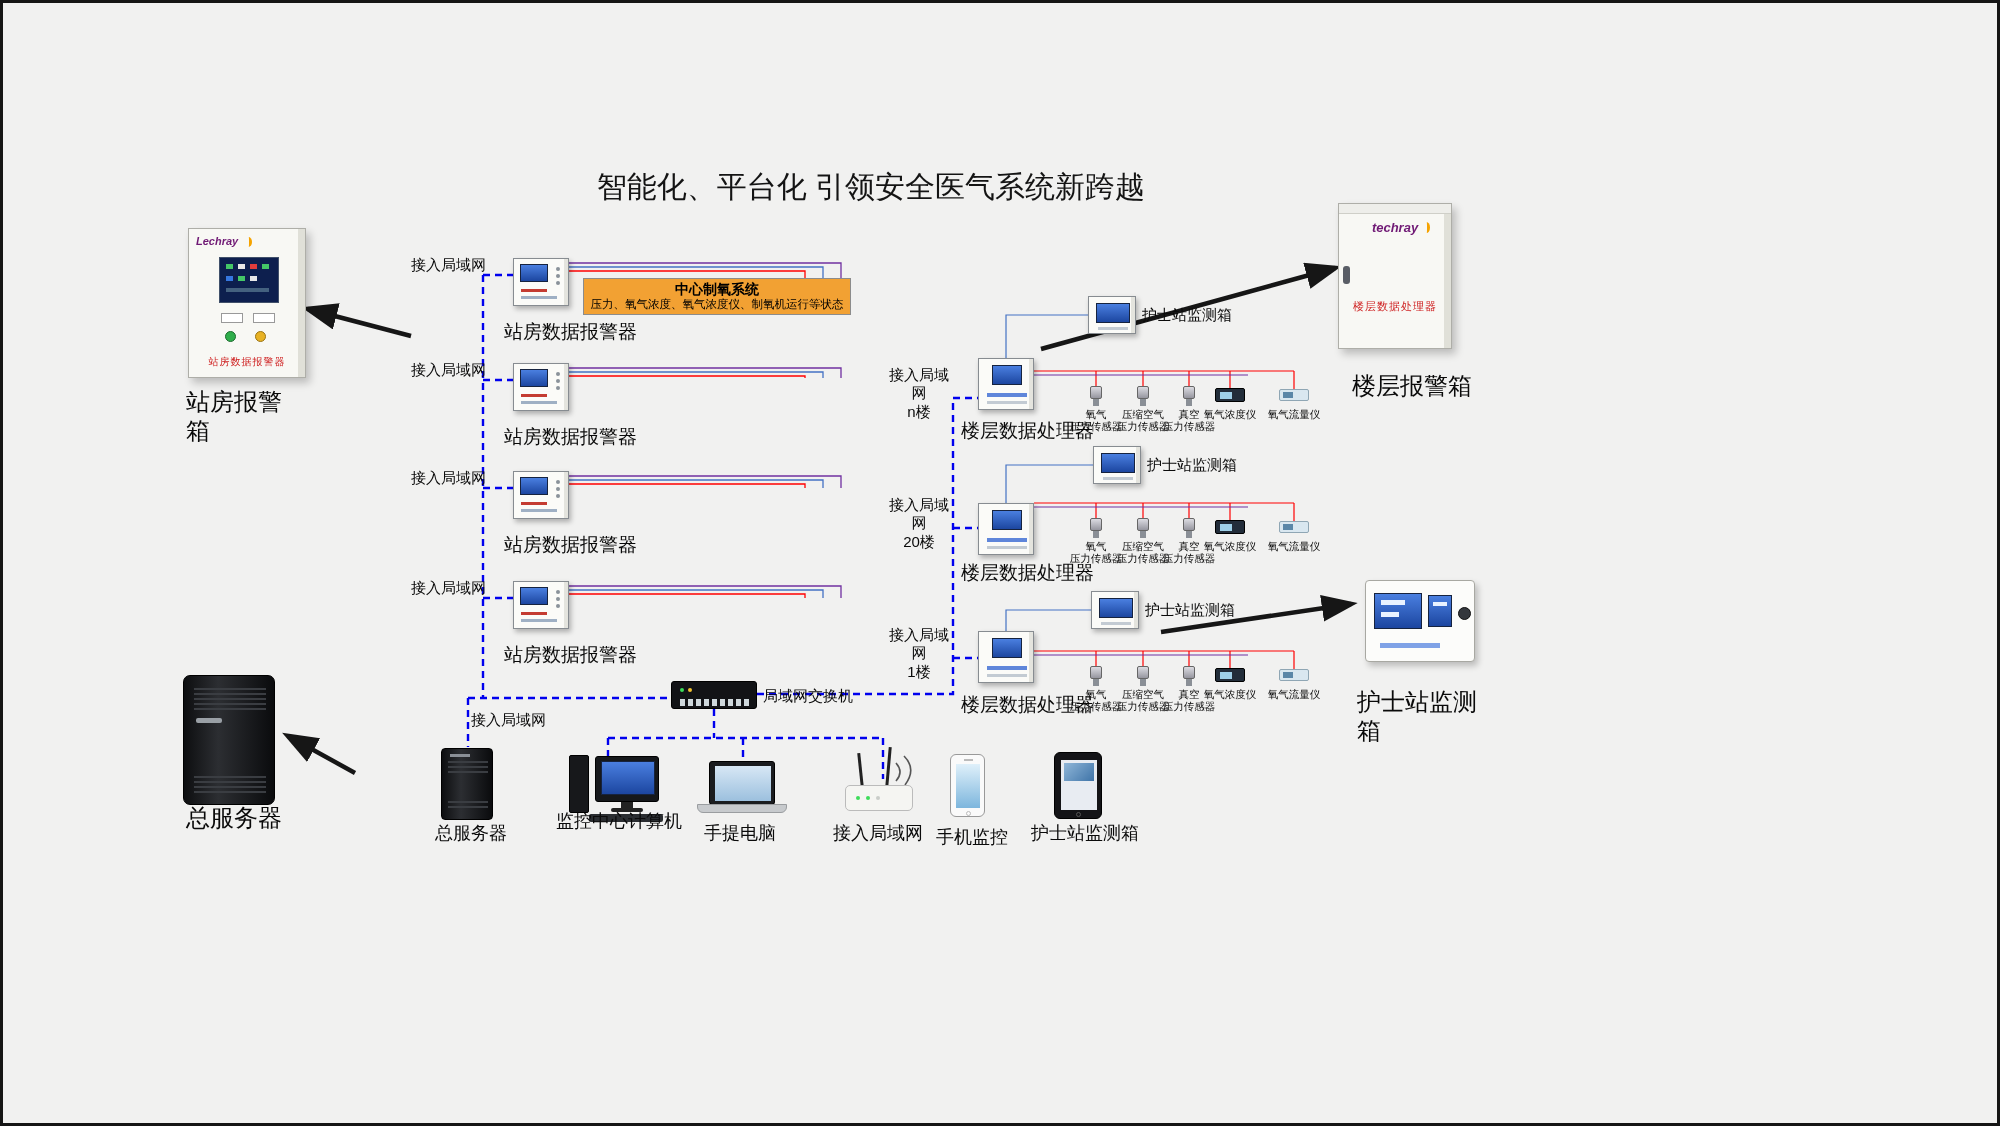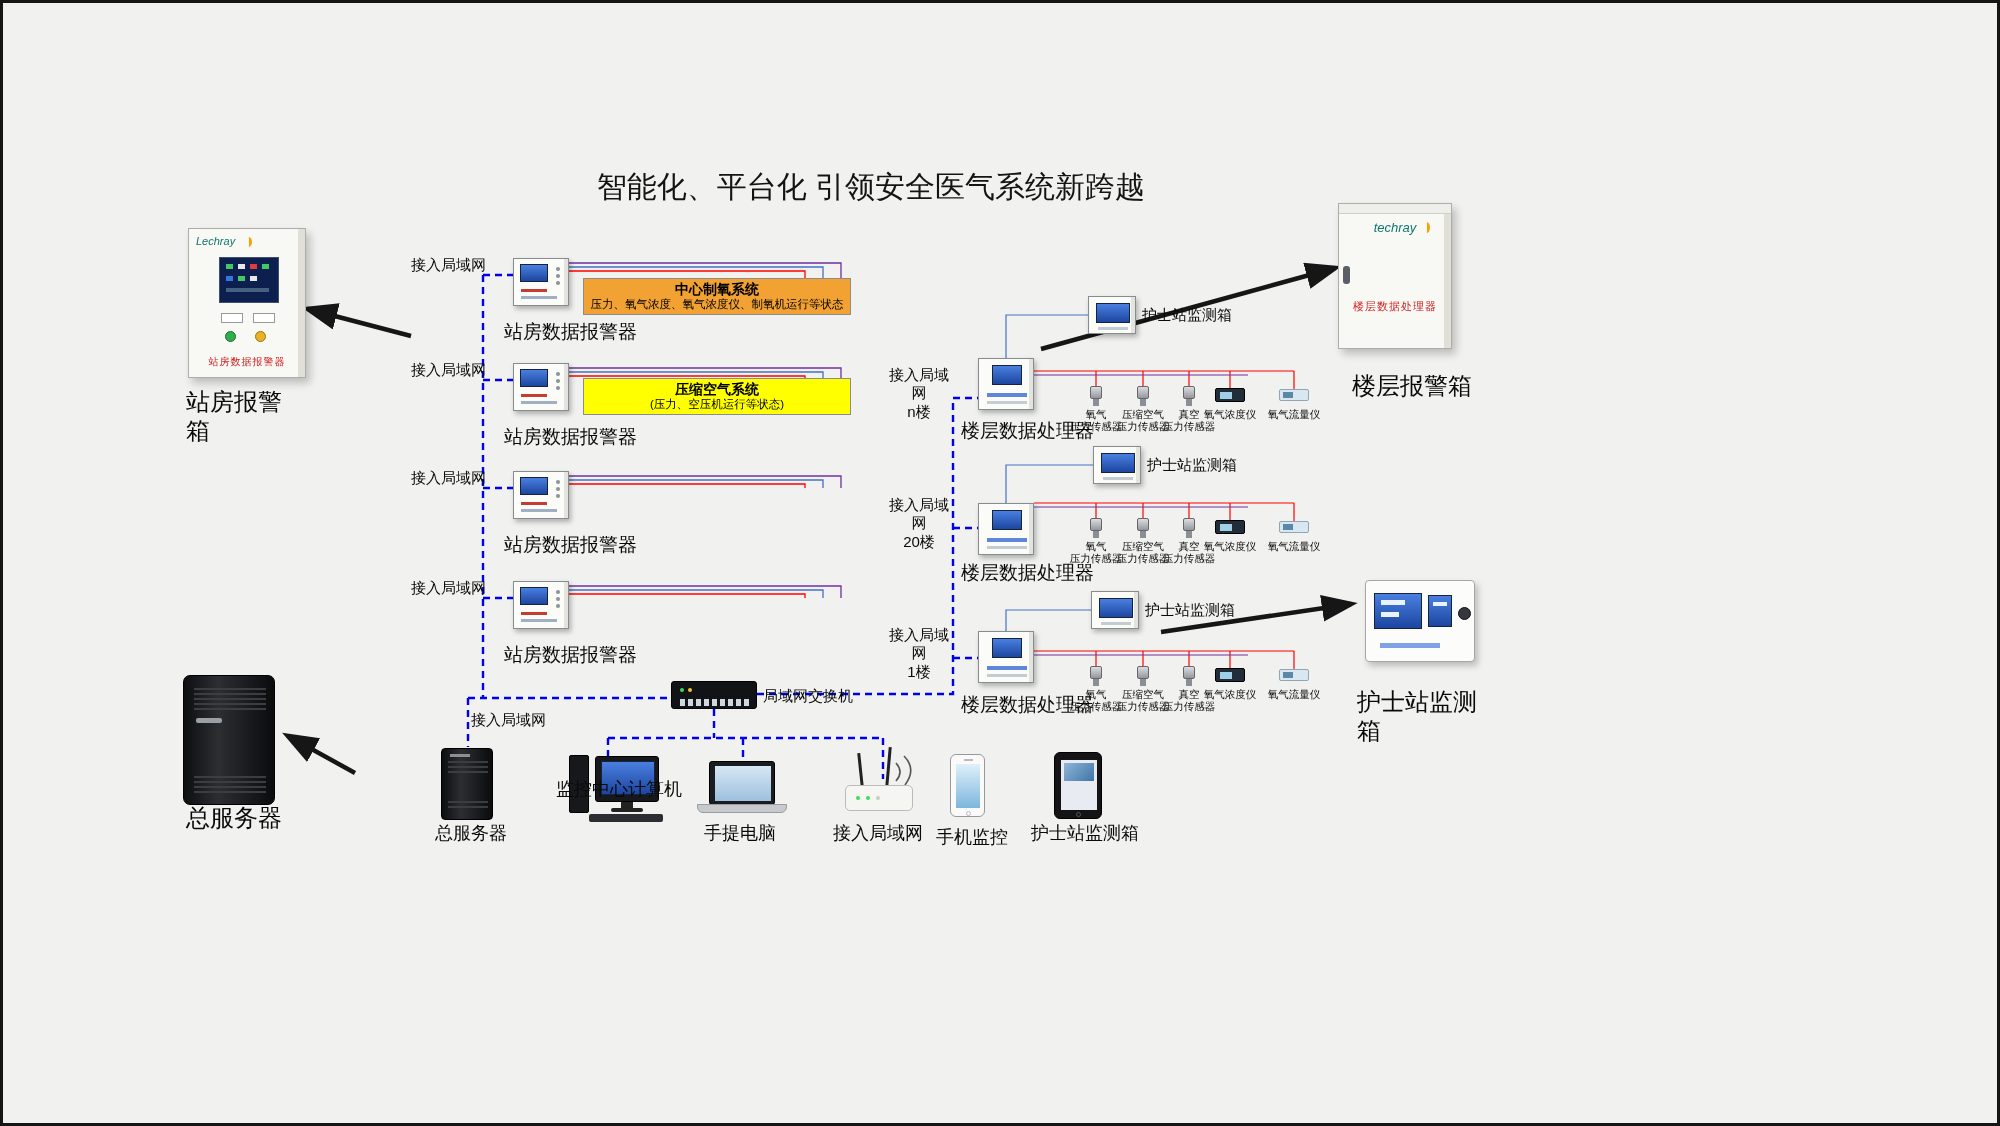--- a/index.html
+++ b/index.html
@@ -15,21 +15,21 @@
 .sysbox{position:absolute;left:580px;width:268px;height:37px;border:1px solid #8c8c8c;display:flex;flex-direction:column;align-items:center;justify-content:center;text-align:center;line-height:1.18}
 .sysbox .t1{font-size:14px;font-weight:700}
 .sysbox .t2{font-size:11.5px}
 .dev{position:absolute;background:#fbfbf8;border:1px solid #878c91;box-shadow:inset -4px 0 0 #e4e4de,2px 3px 5px rgba(0,0,0,.28)}
 .scr{position:absolute;background:linear-gradient(180deg,#4a7fe0 0%,#1c46a0 100%);border:1px solid #16233f}
 .bar{position:absolute}
 .cab{position:absolute;background:#f8f8f4;border:1px solid #aeaea8;box-shadow:inset -7px 0 0 #e0e0d8,4px 5px 8px rgba(0,0,0,.22)}
 .tower{position:absolute;background:linear-gradient(90deg,#0d0e10 0%,#2c2e32 38%,#0a0b0d 100%);border:1px solid #000;border-radius:7px}
 .vent{position:absolute;background:repeating-linear-gradient(180deg,#3a3d42 0 2px,transparent 2px 5px)}
 .dot{position:absolute;border-radius:50%}
-.logo{position:absolute;font-style:italic;font-weight:400;color:#0f766e}
+.logo{position:absolute;font-style:italic;font-weight:700;color:#701a75}
 .redtext{position:absolute;text-align:center;color:#cf2222;letter-spacing:1px}
 </style>
 </head>
 <body>
 
 <div class="canvas">
 
   <svg class="wires" width="2000" height="1126">
     <defs>
       <marker id="ah" markerWidth="9" markerHeight="8" refX="6.5" refY="3" orient="auto" markerUnits="strokeWidth">
@@ -162,24 +162,20 @@
   <div class="lbl" style="left:408px;top:358px;font-size:15px">接入局域网</div>
   <div class="dev" style="left:510px;top:360px;width:56px;height:48px">
     <div class="scr" style="left:6px;top:5px;width:28px;height:18px"></div>
     <div class="dot" style="left:42px;top:8px;width:4px;height:4px;background:#8a929a"></div>
     <div class="dot" style="left:42px;top:15px;width:4px;height:4px;background:#8a929a"></div>
     <div class="dot" style="left:42px;top:22px;width:4px;height:4px;background:#8a929a"></div>
     <div class="bar" style="left:7px;top:30px;width:26px;height:3px;background:#c43c32"></div>
     <div class="bar" style="left:7px;top:37px;width:36px;height:3px;background:#9fb0c4"></div>
   </div>
   <div class="lbl" style="left:501px;top:422px;font-size:19px">站房数据报警器</div>
-  <div class="sysbox" style="top: 375px; background: rgb(255, 255, 0);">
-    <div class="t1">压缩空气系统</div>
-    <div class="t2">(压力、空压机运行等状态)</div>
-  </div>
 
   <div class="lbl" style="left:408px;top:466px;font-size:15px">接入局域网</div>
   <div class="dev" style="left:510px;top:468px;width:56px;height:48px">
     <div class="scr" style="left:6px;top:5px;width:28px;height:18px"></div>
     <div class="dot" style="left:42px;top:8px;width:4px;height:4px;background:#8a929a"></div>
     <div class="dot" style="left:42px;top:15px;width:4px;height:4px;background:#8a929a"></div>
     <div class="dot" style="left:42px;top:22px;width:4px;height:4px;background:#8a929a"></div>
     <div class="bar" style="left:7px;top:30px;width:26px;height:3px;background:#c43c32"></div>
     <div class="bar" style="left:7px;top:37px;width:36px;height:3px;background:#9fb0c4"></div>
   </div>
@@ -211,21 +207,21 @@
   </div>
   <div class="lbl" style="left:432px;top:820px;font-size:18px">总服务器</div>
 
   <div class="abs" style="left:566px;top:752px;width:20px;height:58px;background:#17181b;border:1px solid #000;border-radius:2px"></div>
   <div class="abs" style="left:592px;top:753px;width:64px;height:46px;background:#16181b;border-radius:3px;border:1px solid #000">
     <div class="scr" style="left:5px;top:4px;width:54px;height:34px"></div>
   </div>
   <div class="abs" style="left:618px;top:799px;width:12px;height:6px;background:#222"></div>
   <div class="abs" style="left:608px;top:805px;width:32px;height:4px;background:#222;border-radius:2px"></div>
   <div class="abs" style="left:586px;top:811px;width:74px;height:8px;background:#2a2d31;border-radius:2px"></div>
-  <div class="lbl" style="left:553px;top:776px;font-size:18px">监控中心计算机</div>
+  <div class="lbl" style="left:553px;top:808px;font-size:18px">监控中心计算机</div>
 
   <div class="abs" style="left:706px;top:758px;width:66px;height:44px;background:#1a1c1f;border-radius:3px;border:1px solid #000">
     <div class="abs" style="left:5px;top:4px;width:56px;height:35px;background:linear-gradient(180deg,#d7e7f5,#9cc0de)"></div>
   </div>
   <div class="abs" style="left:694px;top:801px;width:90px;height:9px;background:#c7cacd;border:1px solid #9a9da0;border-radius:0 0 6px 6px"></div>
   <div class="lbl" style="left:701px;top:820px;font-size:18px">手提电脑</div>
 
   <div class="abs" style="left:856px;top:750px;width:3px;height:34px;background:#222;transform:rotate(-6deg)"></div>
   <div class="abs" style="left:884px;top:744px;width:3px;height:40px;background:#222;transform:rotate(5deg)"></div>
   <div class="abs" style="left:842px;top:782px;width:68px;height:26px;background:#f5f5f2;border:1px solid #bbb;border-radius:5px">

